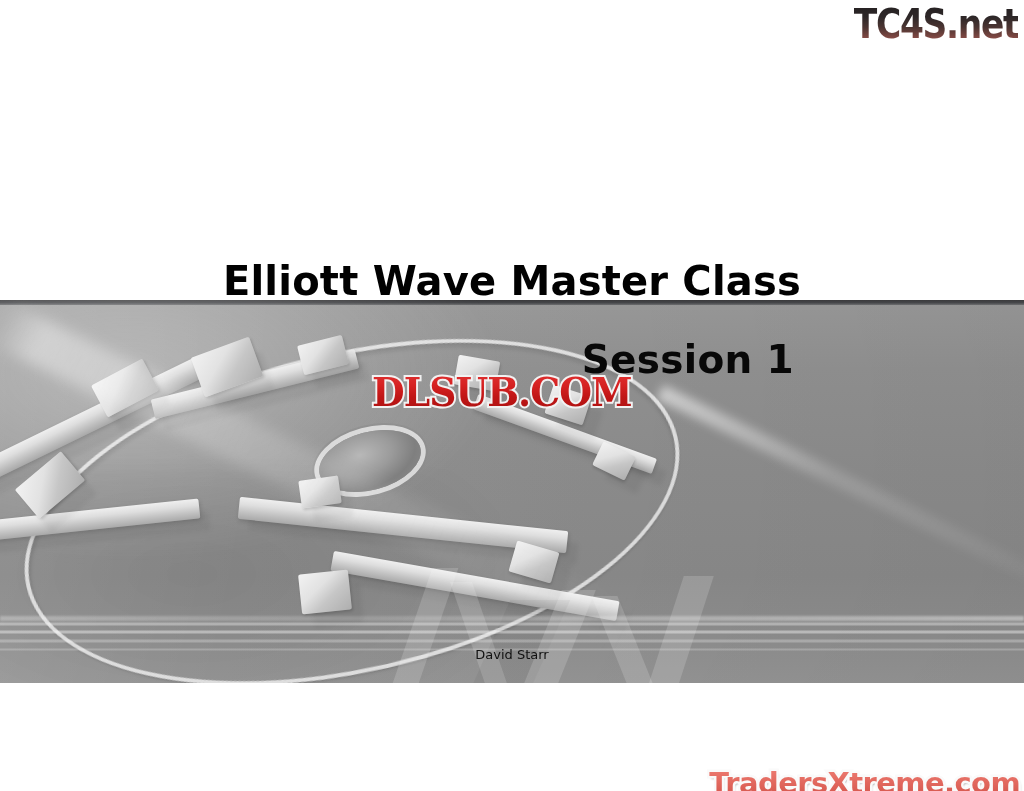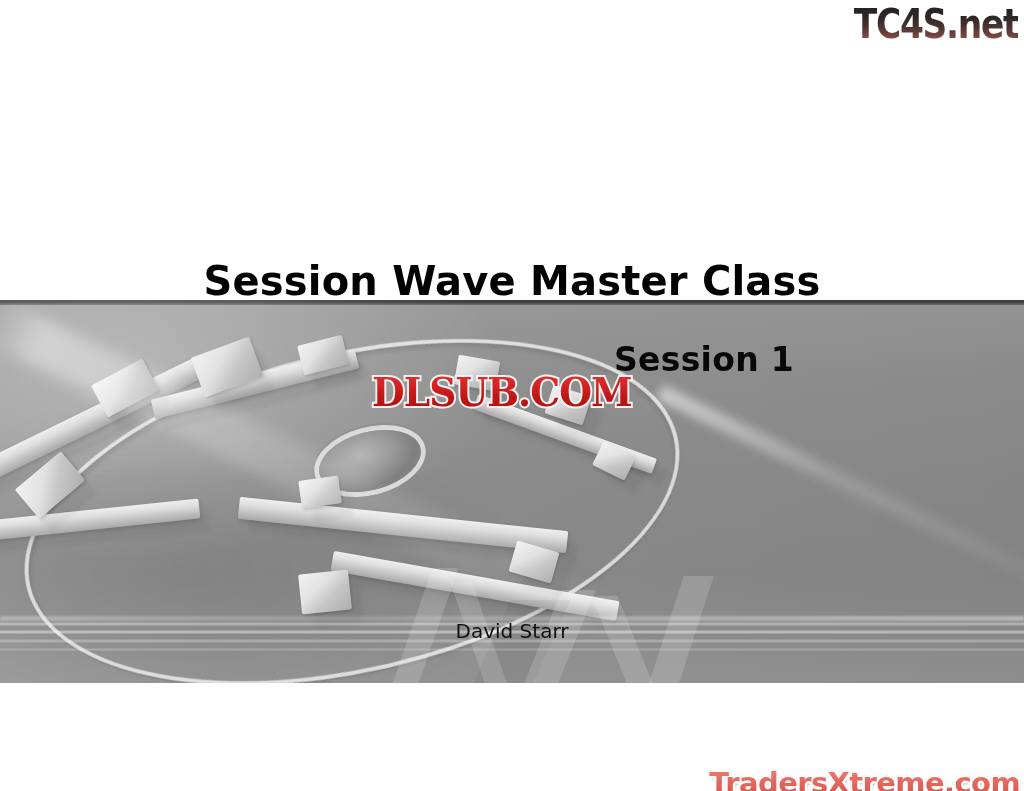--- a/index.html
+++ b/index.html
@@ -251,21 +251,21 @@
 
   
   #session-label {
     position: absolute;
     left: 0;
     right: 230px;
     top: 340px;
     text-align: right;
     font-family: "DejaVu Sans", "Liberation Sans", sans-serif;
     font-weight: 700;
-    font-size: 33px;
+    font-size: 39px;
     line-height: 40px;
     color: #080808;
     letter-spacing: 0.3px;
   }
 
   
   #dlsub-watermark {
     position: absolute;
     left: 372px;
     top: 371px;
@@ -302,25 +302,25 @@
     -webkit-text-stroke: 4px #f2f2f2;
     white-space: nowrap;
     user-select: none;
   }
 
   
   #presenter-name {
     position: absolute;
     left: 0;
     right: 0;
-    top: 619px;
+    top: 643px;
     text-align: center;
     font-family: "DejaVu Sans", "Liberation Sans", sans-serif;
     font-weight: 400;
-    font-size: 20px;
+    font-size: 13px;
     line-height: 24px;
     color: #111111;
   }
 
   
   #tx-logo-wrap {
     position: absolute;
     right: 4px;
     bottom: 8px;
     height: 38px;
@@ -353,21 +353,21 @@
     color: transparent;
   }
 </style>
 </head>
 <body>
 
 <div id="slide">
 
   <div id="tc4s-logo">TC4S.net</div>
 
-  <h1 id="slide-title">Session Wave Master Class</h1>
+  <h1 id="slide-title">Elliott Wave Master Class</h1>
 
   <div id="image-band">
 
     <div class="band-art" id="band-base"></div>
     <div id="band-top-rule"></div>
 
     <div id="hl-upper-left"></div>
     <div id="shade-lower-left"></div>
 
     <div id="ring-inner-shadow"></div>

